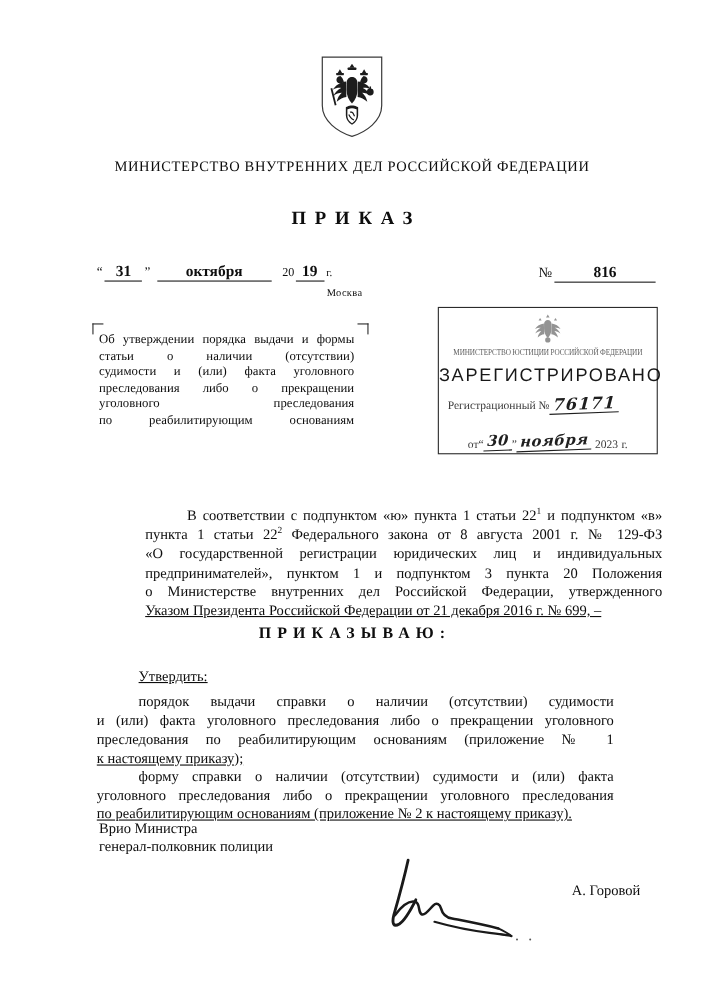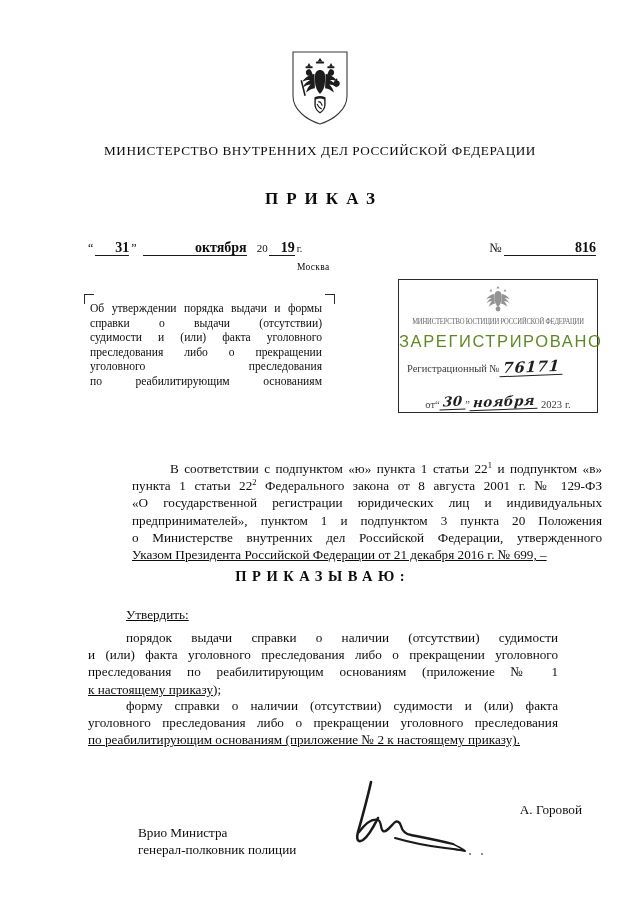--- a/index.html
+++ b/index.html
@@ -70,21 +70,21 @@
     left: 0;
     top: 0;
     display: flex;
     align-items: baseline;
     white-space: nowrap;
   }
   .quote { font-size: 12px; }
   .fill {
     display: inline-block;
     border-bottom: 1.1px solid #1a1a1a;
-    text-align: right;
+    text-align: center;
     font-weight: bold;
     font-size: 14px;
     line-height: 15px;
   }
   .fill.day { width: 34px; margin: 0 2px; }
   .fill.month { width: 104px; margin: 0 6px; }
   .fill.yr2 { width: 26px; margin-left: 1px; }
   .small-label { font-size: 10px; margin-left: 2px; }
   .pre20 { font-size: 11px; margin-left: 4px; }
 
@@ -166,21 +166,21 @@
     transform: scaleY(1.25);
     opacity: 0.88;
   }
   .stamp-reg {
     position: absolute;
     left: 0; right: 0;
     top: 52px;
     text-align: center;
     font-size: 16.5px;
     letter-spacing: 1.6px;
-    color: #4d7c0f;
+    color: #000000;
     font-family: "Liberation Sans", sans-serif;
     opacity: 0.9;
   }
   .stamp-row {
     position: absolute;
     left: 8px;
     right: 8px;
     display: flex;
     align-items: baseline;
     font-size: 11.5px;
@@ -246,24 +246,23 @@
   }
 
   .body-block.p2 { top: 606px; }
   .body-block.p3 { top: 629px; }
   .body-block.p4 { top: 697px; }
 
   
   .sig-title {
     position: absolute;
     left: 90px;
-    top: 824px;
+    top: 744px;
     font-size: 13.2px;
     line-height: 17px;
-    margin-left: 48px;
   }
   .sig-name {
     position: absolute;
     right: 58px;
     top: 802px;
     font-size: 13.2px;
     white-space: nowrap;
   }
   .sig-mark {
     position: absolute;
@@ -330,21 +329,21 @@
     </div>
   </div>
 
   <div class="city">Москва</div>
 
   <div class="corner tl"></div>
   <div class="corner tr"></div>
 
   <div class="subject">
     <span class="ln">Об утверждении порядка выдачи и формы</span>
-    <span class="ln">справки о выдачи (отсутствии)</span>
+    <span class="ln">статьи о наличии (отсутствии)</span>
     <span class="ln">судимости и (или) факта уголовного</span>
     <span class="ln">преследования либо о прекращении</span>
     <span class="ln">уголовного преследования</span>
     <span class="ln">по реабилитирующим основаниям</span>
   </div>
 
   <div class="stamp">
     <svg class="stamp-emblem" viewBox="0 0 34 30">
       <g fill="#6a6a6a">
         <path d="M17 2 l1.6 2.6 h-3.2 Z"></path>

